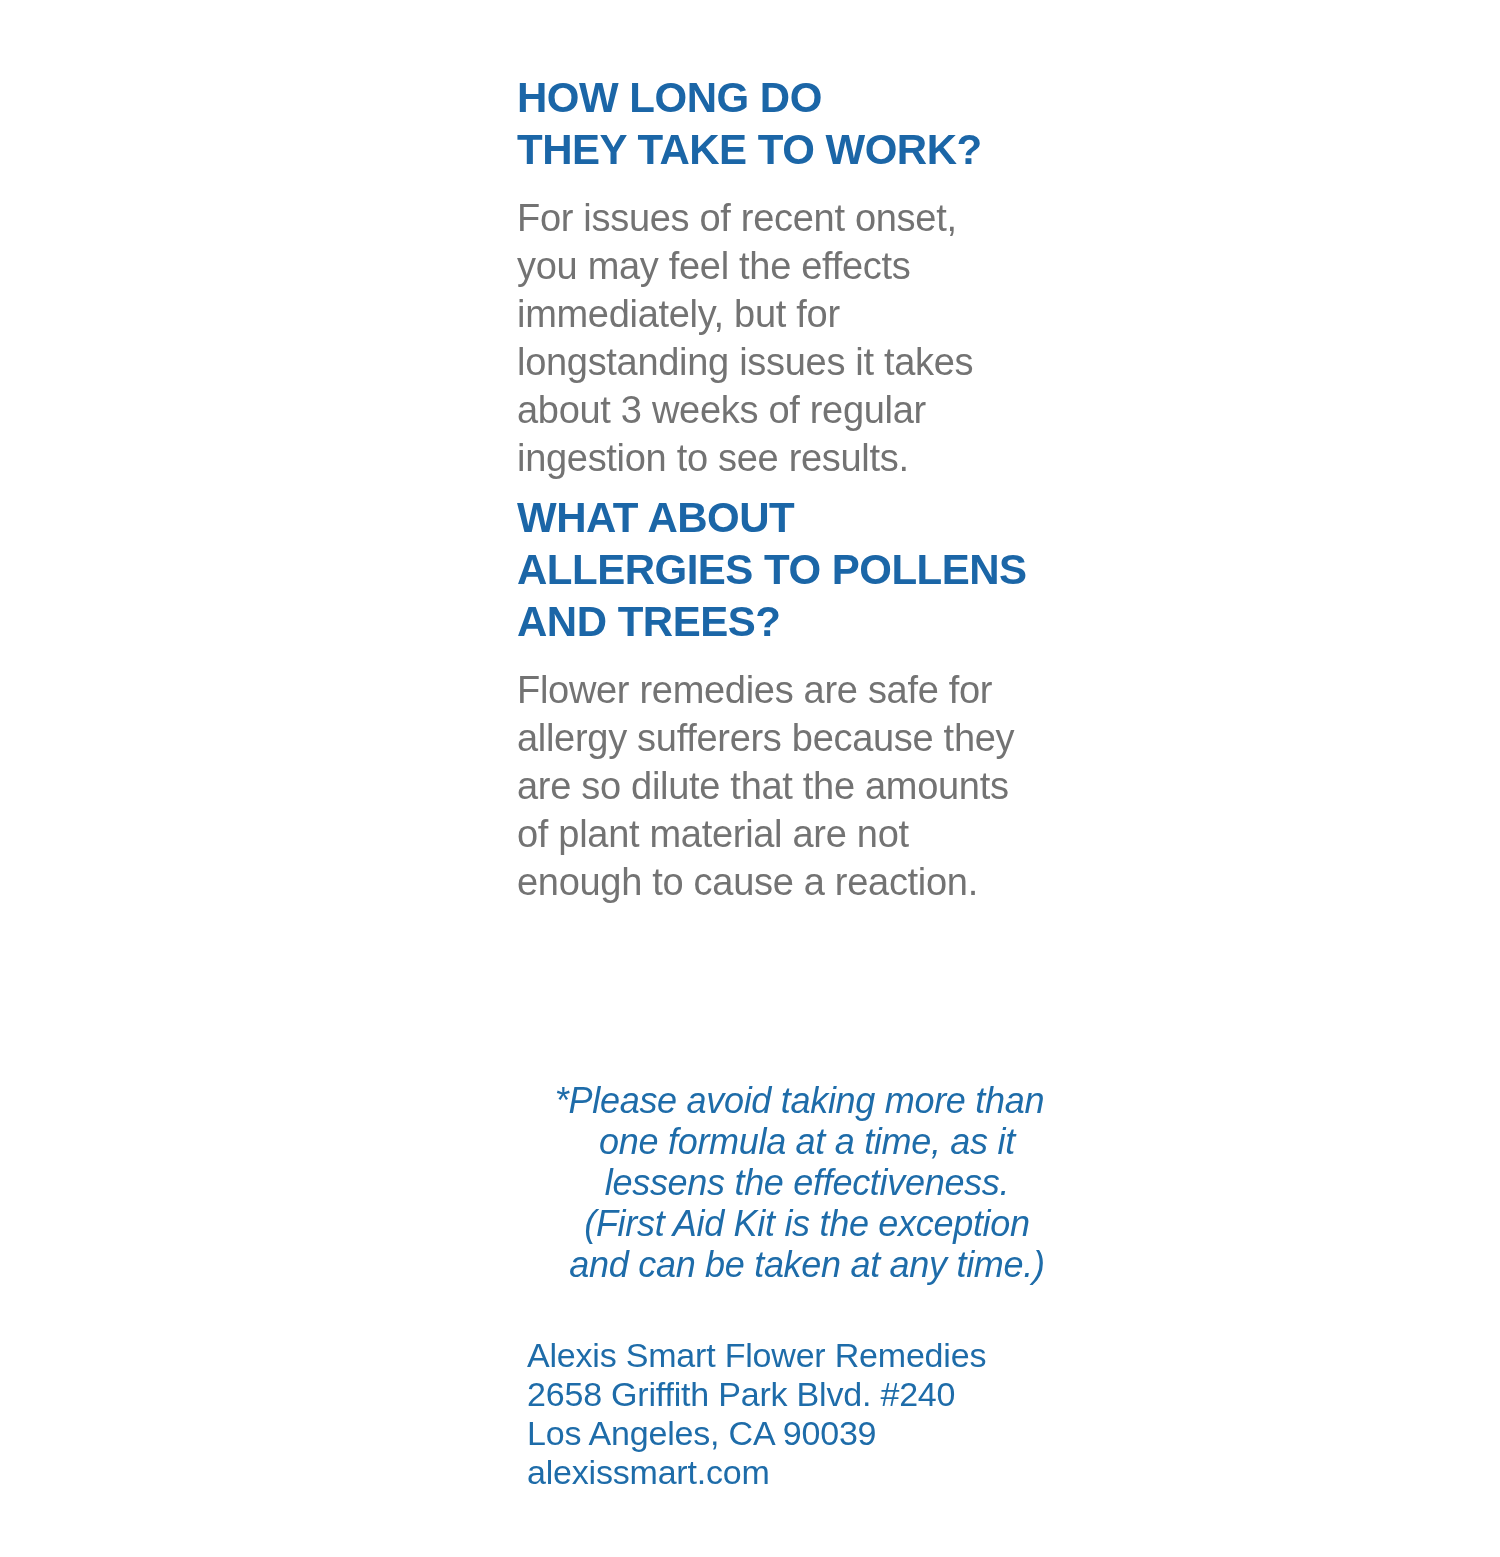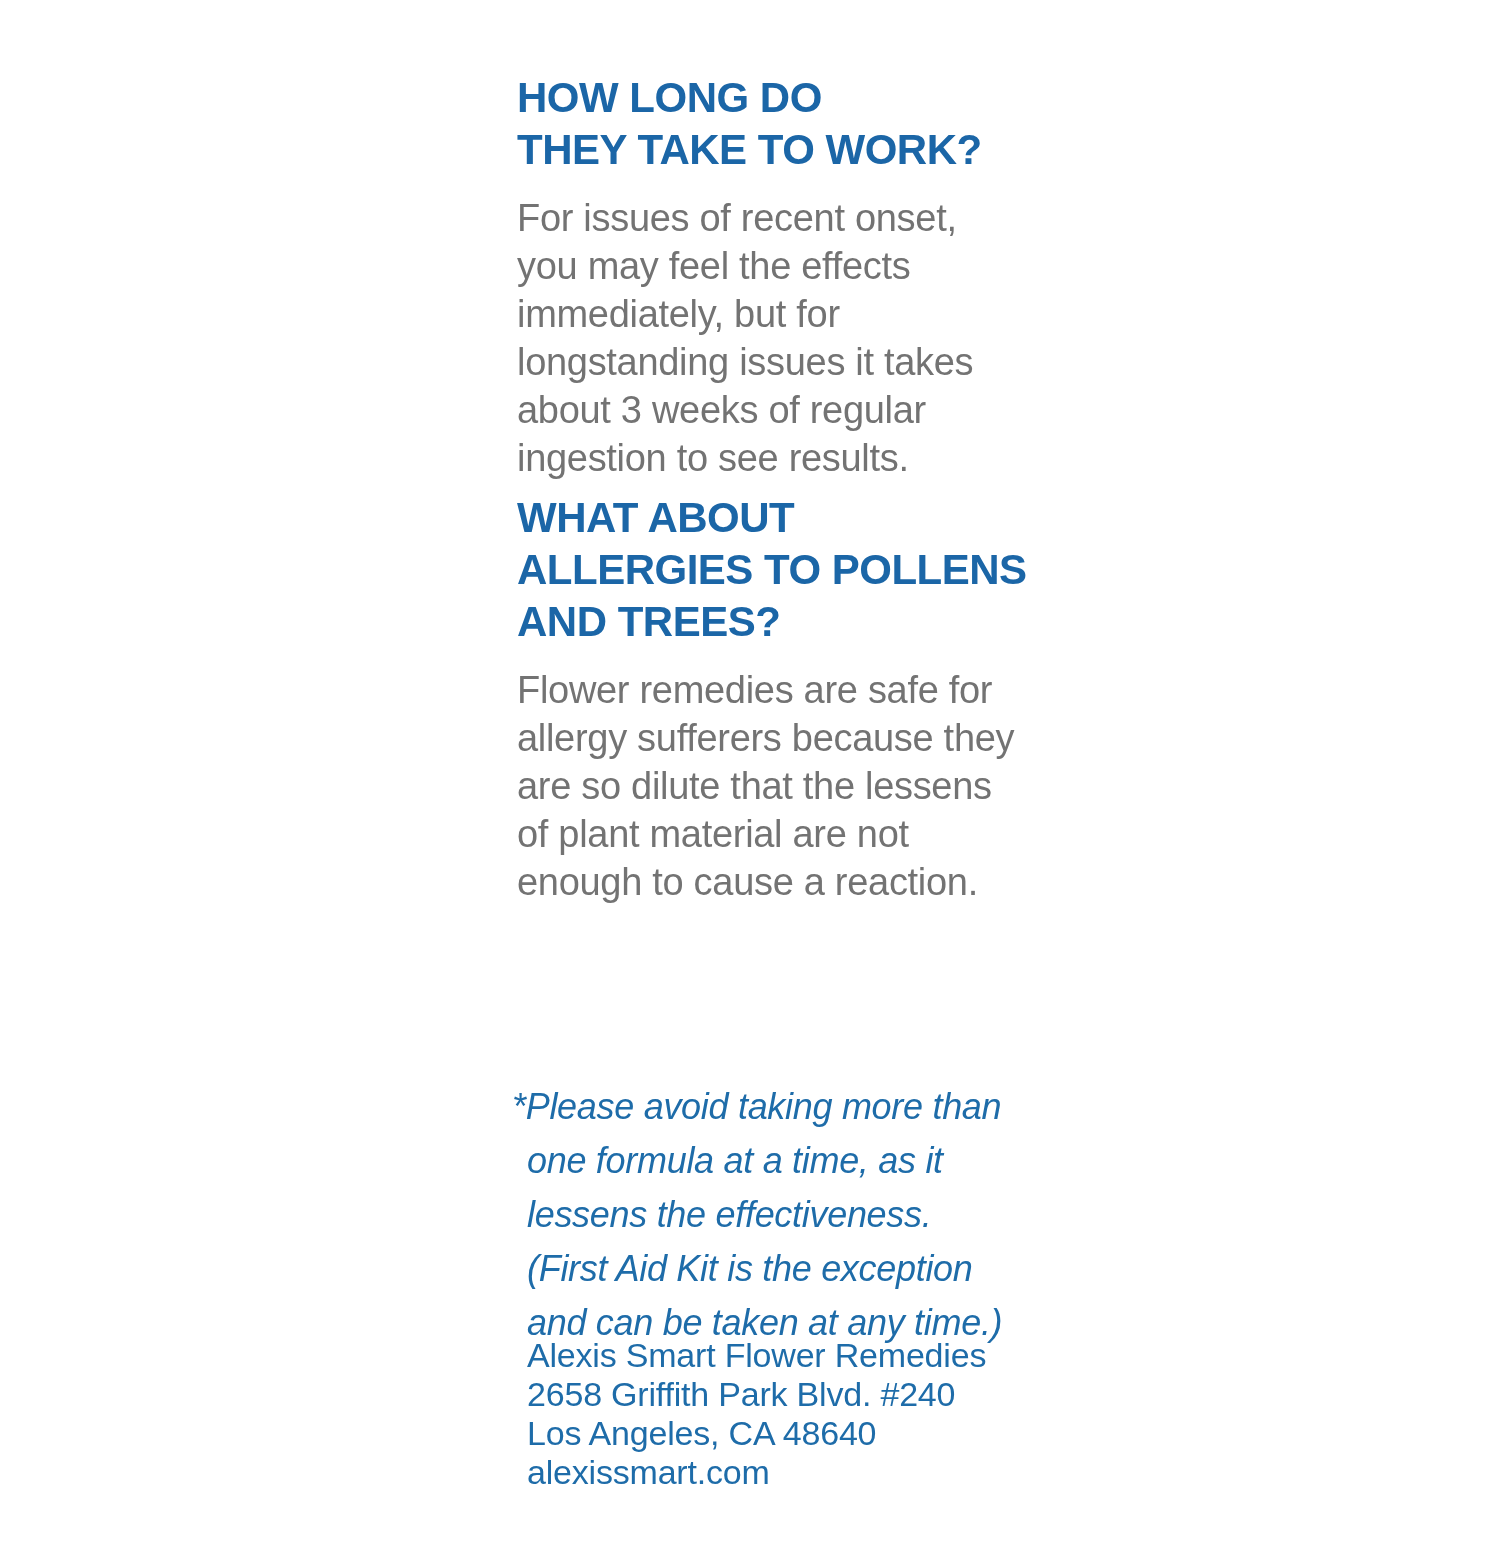--- a/index.html
+++ b/index.html
@@ -35,24 +35,25 @@
   }
   .sec1 { top: 54px;  left: 517px; width: 560px; }
   .sec2 { top: 474px; left: 517px; width: 560px; }
   .sec3 { top: 854px; left: 517px; width: 560px; }
   .footnote {
     top: 1080px;
     left: 527px;
     width: 560px;
     font-style: italic;
     font-size: 36px;
-    line-height: 54px;
+    line-height: 41px;
     letter-spacing: -0.3px;
     text-indent: -15px;
     color: #1E6CA9;
+    text-align: center;
   }
   .address {
     top: 1336px;
     left: 527px;
     width: 560px;
     font-size: 34px;
     line-height: 39px;
     letter-spacing: -0.2px;
     color: #1E6CA9;
   }
@@ -72,32 +73,32 @@
 about 3 weeks of regular
 ingestion to see results.</div>
   </section>
 
   <section class="block sec2">
     <div class="heading">WHAT ABOUT
 ALLERGIES TO POLLENS
 AND TREES?</div>
     <div class="bodytext">Flower remedies are safe for
 allergy sufferers because they
-are so dilute that the lessens
+are so dilute that the amounts
 of plant material are not
 enough to cause a reaction.</div>
   </section>
 
   <section class="block sec3">
   </section>
 
   <div class="block footnote">*Please avoid taking more than
 one formula at a time, as it
 lessens the effectiveness.
 (First Aid Kit is the exception
 and can be taken at any time.)</div>
 
   <div class="block address">Alexis Smart Flower Remedies
 2658 Griffith Park Blvd. #240
-Los Angeles, CA 48640
+Los Angeles, CA 90039
 alexissmart.com</div>
 
 </div>
 
 </body></html>

